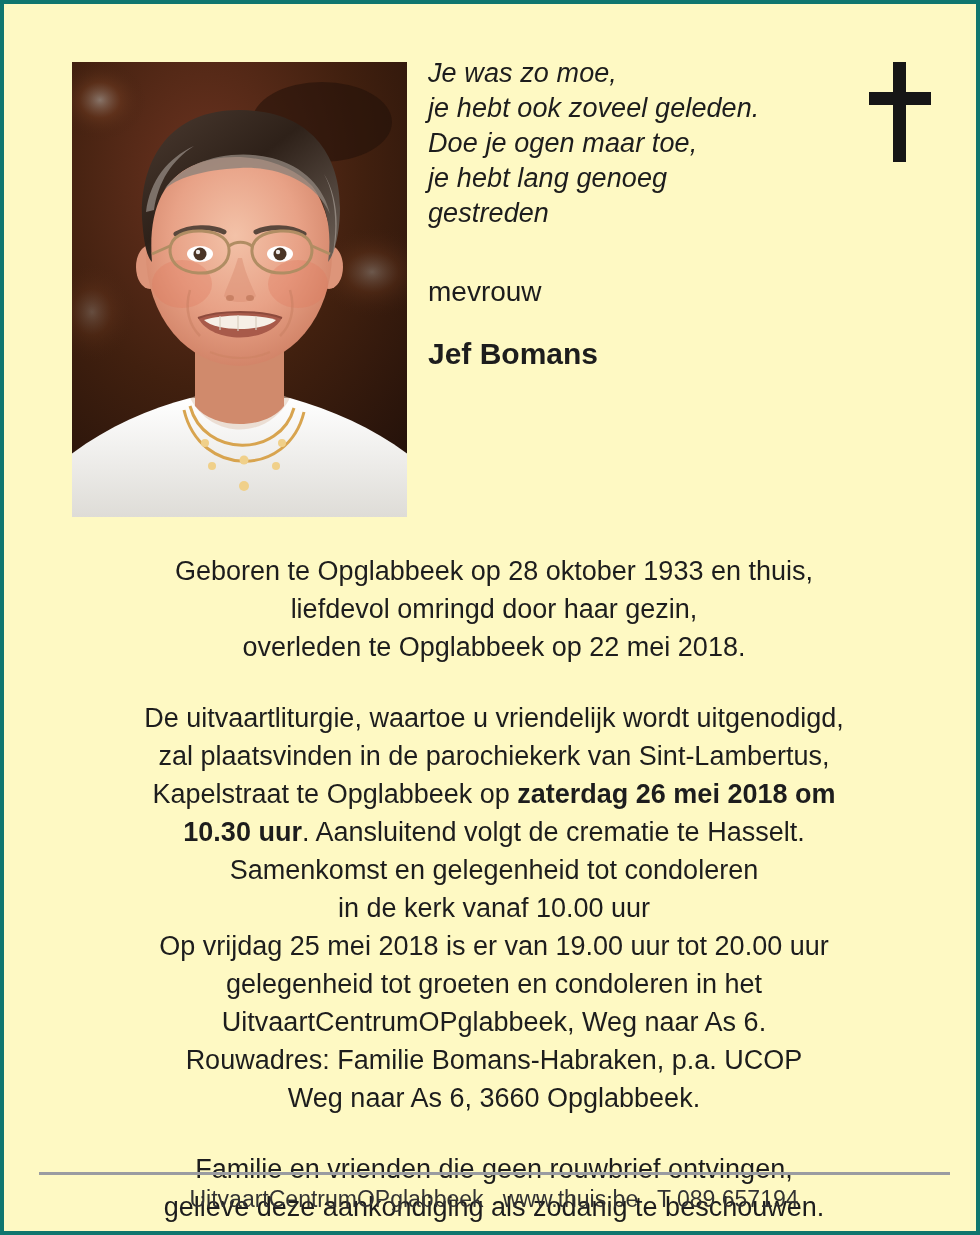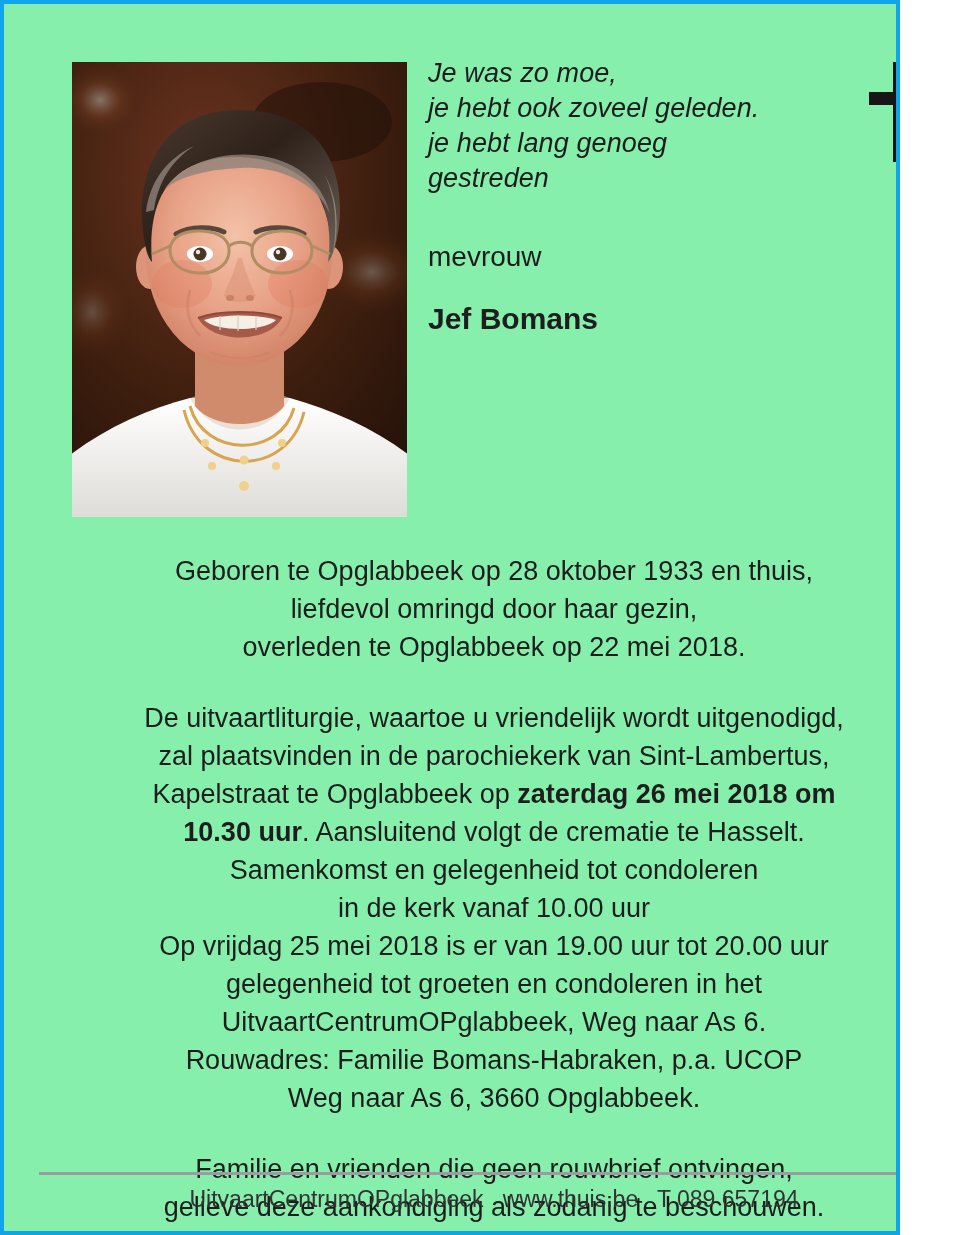--- a/index.html
+++ b/index.html
@@ -7,25 +7,25 @@
     padding: 0;
     background: #ffffff;
   }
   body {
     font-family: "Liberation Sans", sans-serif;
     color: #1d1d1d;
   }
 
   .page {
     position: relative;
-    width: 900px;
+    width: 980px;
     height: 1235px;
     box-sizing: border-box;
-    background: #86efac;
-    border: 4px solid #0ea5e9;
+    background: #fef9c3;
+    border: 4px solid #0f766e;
     overflow: hidden;
   }
 
   
   .top-area {
     position: absolute;
     left: 0;
     top: 0;
     width: 980px;
     height: 525px;
@@ -235,20 +235,21 @@
         <circle cx="204" cy="404" r="4" fill="#f0d08a"></circle>
         <circle cx="172" cy="398" r="4.5" fill="#f0d08a"></circle>
         <circle cx="172" cy="424" r="5" fill="#f0d08a"></circle>
       </svg>
     </div>
 
     <div class="right-col">
       <div class="poem">
         <div>Je was zo moe,</div>
         <div>je hebt ook zoveel geleden.</div>
+        <div>Doe je ogen maar toe,</div>
         <div>je hebt lang genoeg</div>
         <div>gestreden</div>
       </div>
 
       <div class="mevrouw">mevrouw</div>
 
 
       <div class="spouse">
         <div>Jef Bomans</div>
       </div>

